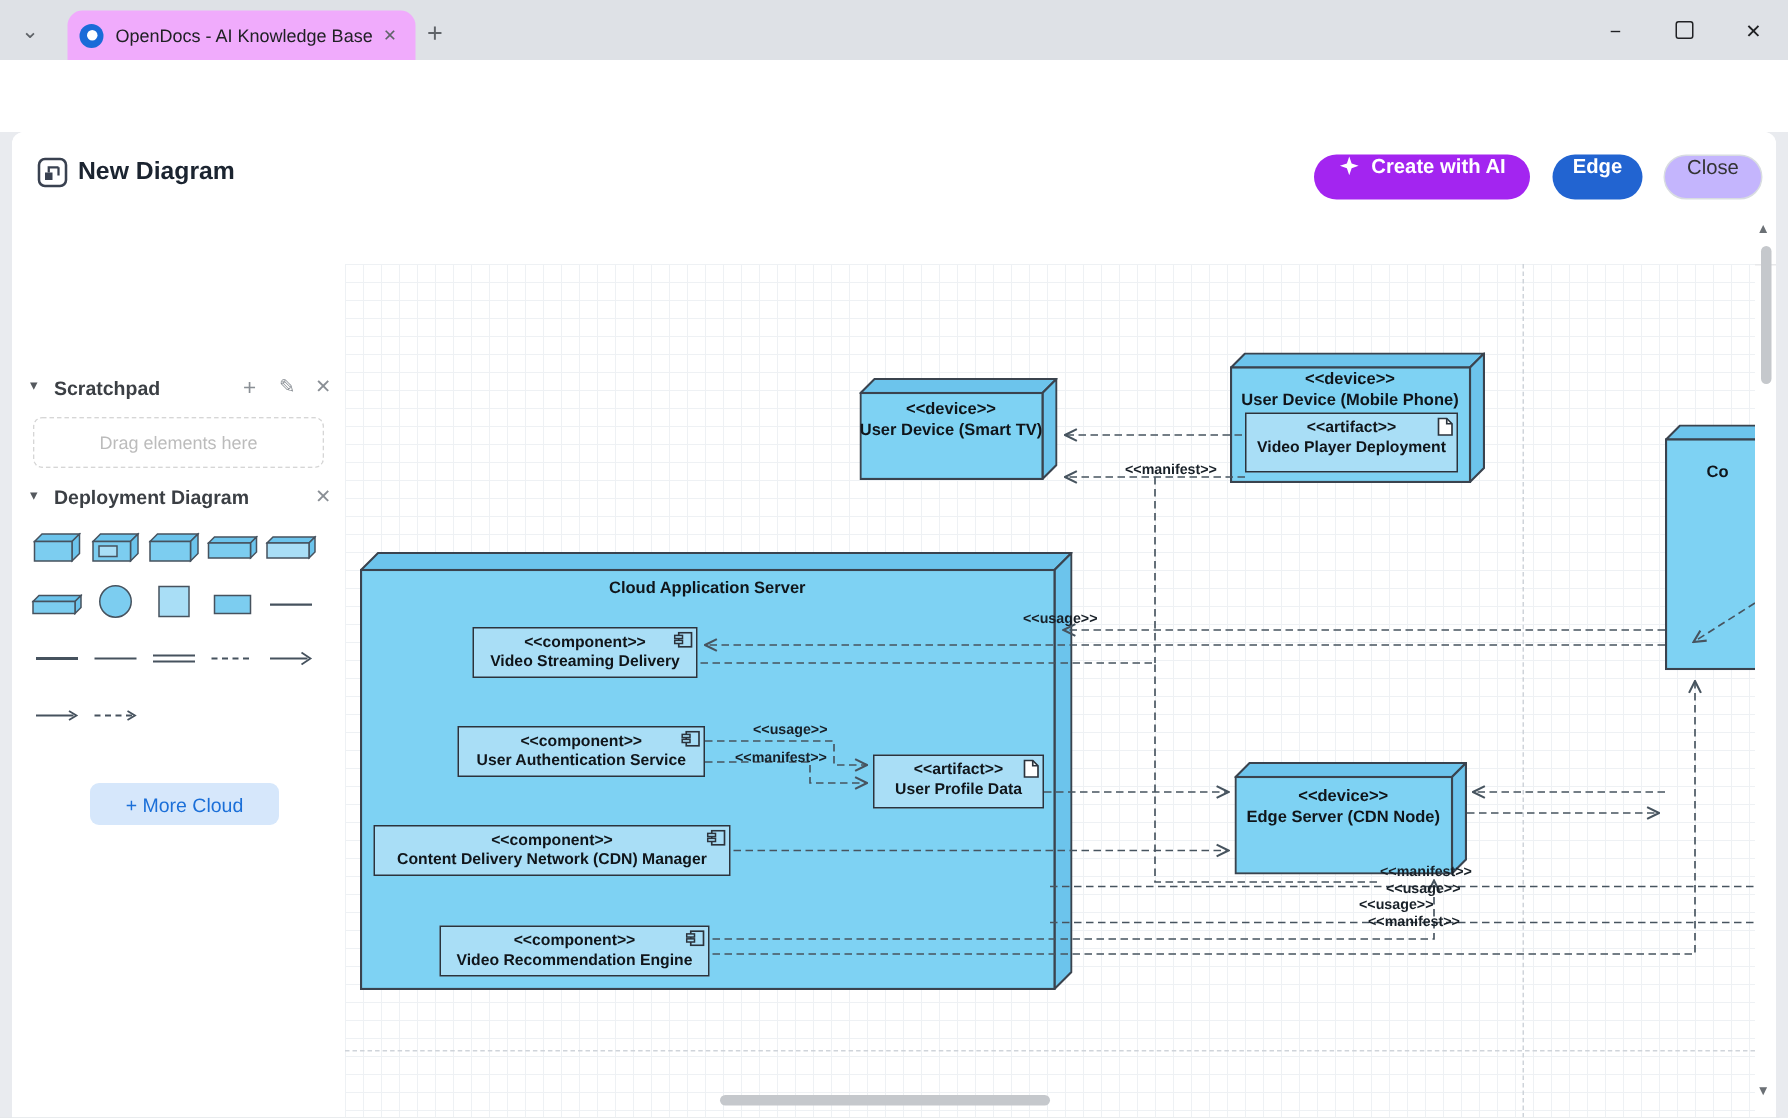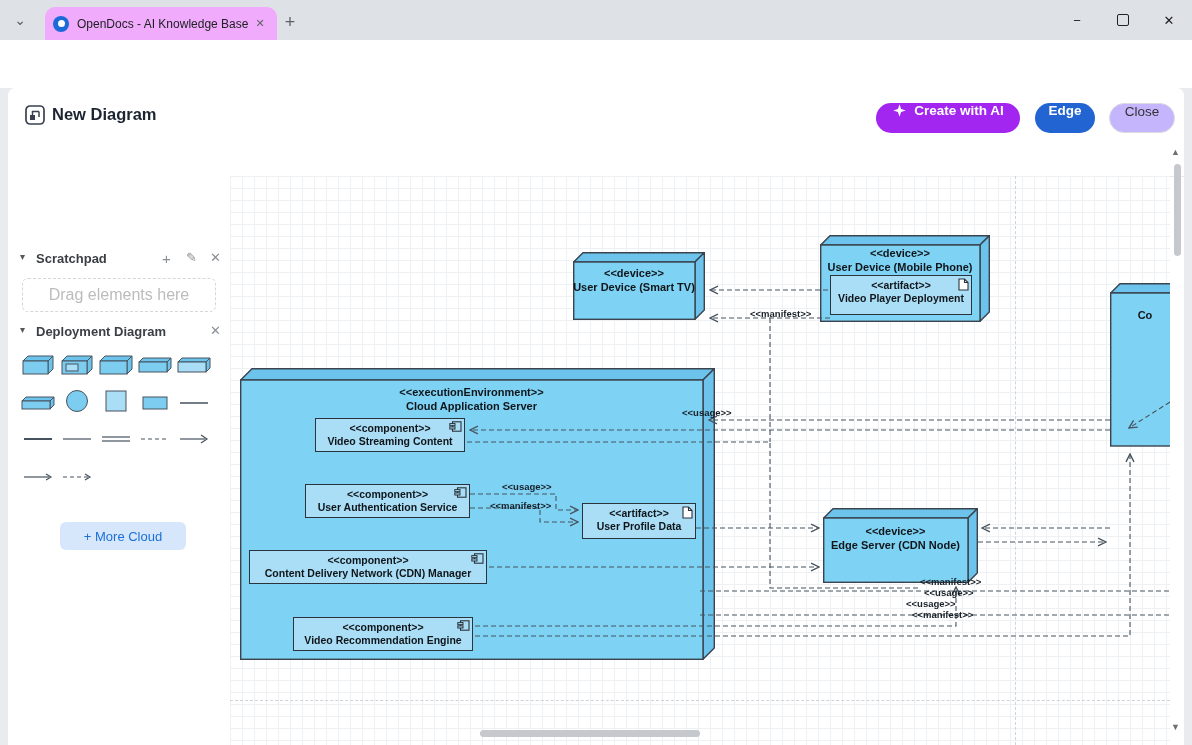--- a/index.html
+++ b/index.html
@@ -36,21 +36,21 @@
   .tglyph{position:absolute;top:60px;font-size:17px;color:#54585e;cursor:pointer;line-height:24px;}
   .zoomdd{position:absolute;left:70px;top:62px;font-size:13px;color:#3c4043;cursor:pointer;display:flex;align-items:center;gap:5px;}
   
   .sidebar{position:absolute;left:0;top:88px;width:222px;height:569px;background:#fff;border-right:1px solid #e8eaed;}
   .search{position:absolute;left:10px;top:12px;width:200px;height:30px;border:1px solid #dcdcdc;border-radius:15px;box-sizing:border-box;font-size:12.5px;padding:0 14px;color:#333;outline:none;font-family:"Liberation Sans",sans-serif;}
   .search::placeholder{color:#b6b6b6;}
   .secrow{position:absolute;left:0;width:222px;height:20px;font-size:13px;color:#3b3f44;}
   .secrow .caret{position:absolute;left:12px;top:1px;font-size:10px;color:#55595e;cursor:pointer;}
   .secrow .sectitle{position:absolute;left:28px;top:1px;font-weight:bold;}
   .secrow .sicon{position:absolute;top:0;font-size:13px;color:#8a8f95;cursor:pointer;}
-  .dragbox{position:absolute;left:14px;top:102px;width:192px;height:32px;border:1px dashed #d6d6d6;border-radius:6px;display:flex;align-items:center;justify-content:center;font-size:16px;color:#bcbcbc;}
+  .dragbox{position:absolute;left:14px;top:102px;width:192px;height:32px;border:1px dashed #d6d6d6;border-radius:6px;display:flex;align-items:center;justify-content:center;font-size:12px;color:#bcbcbc;}
   .cell{position:absolute;width:36px;height:26px;display:flex;align-items:center;justify-content:center;cursor:pointer;}
   .more{position:absolute;left:52px;top:346px;width:126px;height:28px;background:#d6e7fb;border-radius:6px;color:#1b6fd8;font-size:13px;display:flex;align-items:center;justify-content:center;cursor:pointer;}
   
   .canvas{position:absolute;left:222px;top:88px;width:940px;height:569px;background:#fff;overflow:hidden;
     background-image:linear-gradient(#eef1f4 1px,transparent 1px),linear-gradient(90deg,#eef1f4 1px,transparent 1px);
     background-size:12px 12px;}
   .pb-v{position:absolute;left:785px;top:0;height:569px;border-left:1px dashed #cfd4da;}
   .pb-h{position:absolute;left:0;top:524px;width:940px;border-top:1px dashed #cfd4da;}
   .node{position:absolute;}
   .node svg{display:block;}
@@ -412,33 +412,32 @@
 
       <div class="node" style="left:10px;top:192px;width:475px;height:292px;">
         <svg width="475" height="292">
             <g stroke="#3a434e" stroke-width="1.4">
               <polygon points="0.7,12 12,0.7 474.3,0.7 463,12" fill="#6cc4ec"></polygon>
               <polygon points="463,12 474.3,0.7 474.3,280 463,291.3" fill="#6cc4ec"></polygon>
               <rect x="0.7" y="12" width="462.3" height="279.3" fill="#7ed2f3"></rect>
             </g>
           </svg>
         <div class="nlabel" style="left:0;top:18px;width:463px;">
-          <div>&lt;&lt;executionEnvironment&gt;&gt;</div>
           <div>Cloud Application Server</div>
         </div>
       </div>
 
       <div class="comp" style="left:85px;top:242px;width:150px;height:34px;">
         <svg class="cicon" width="13" height="11">
             <rect x="3.5" y="0.8" width="8.5" height="9.4" fill="none" stroke="#2b333c" stroke-width="1.1"></rect>
             <rect x="0.8" y="2.6" width="5.2" height="2.1" fill="#a9def6" stroke="#2b333c" stroke-width="1"></rect>
             <rect x="0.8" y="5.9" width="5.2" height="2.1" fill="#a9def6" stroke="#2b333c" stroke-width="1"></rect>
           </svg>
         <div>&lt;&lt;component&gt;&gt;</div>
-        <div>Video Streaming Content</div>
+        <div>Video Streaming Delivery</div>
       </div>
       <div class="comp" style="left:75px;top:308px;width:165px;height:34px;">
         <svg class="cicon" width="13" height="11">
             <rect x="3.5" y="0.8" width="8.5" height="9.4" fill="none" stroke="#2b333c" stroke-width="1.1"></rect>
             <rect x="0.8" y="2.6" width="5.2" height="2.1" fill="#a9def6" stroke="#2b333c" stroke-width="1"></rect>
             <rect x="0.8" y="5.9" width="5.2" height="2.1" fill="#a9def6" stroke="#2b333c" stroke-width="1"></rect>
           </svg>
         <div>&lt;&lt;component&gt;&gt;</div>
         <div>User Authentication Service</div>
       </div>

